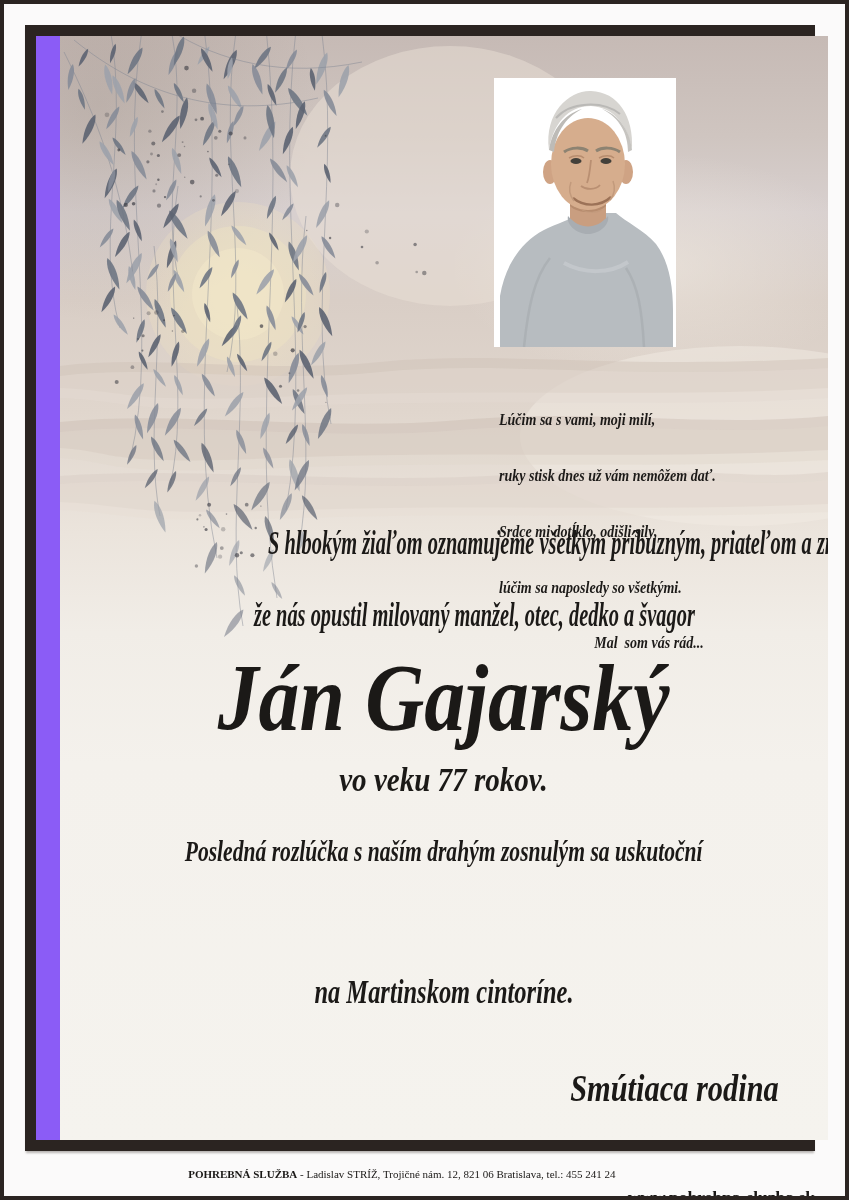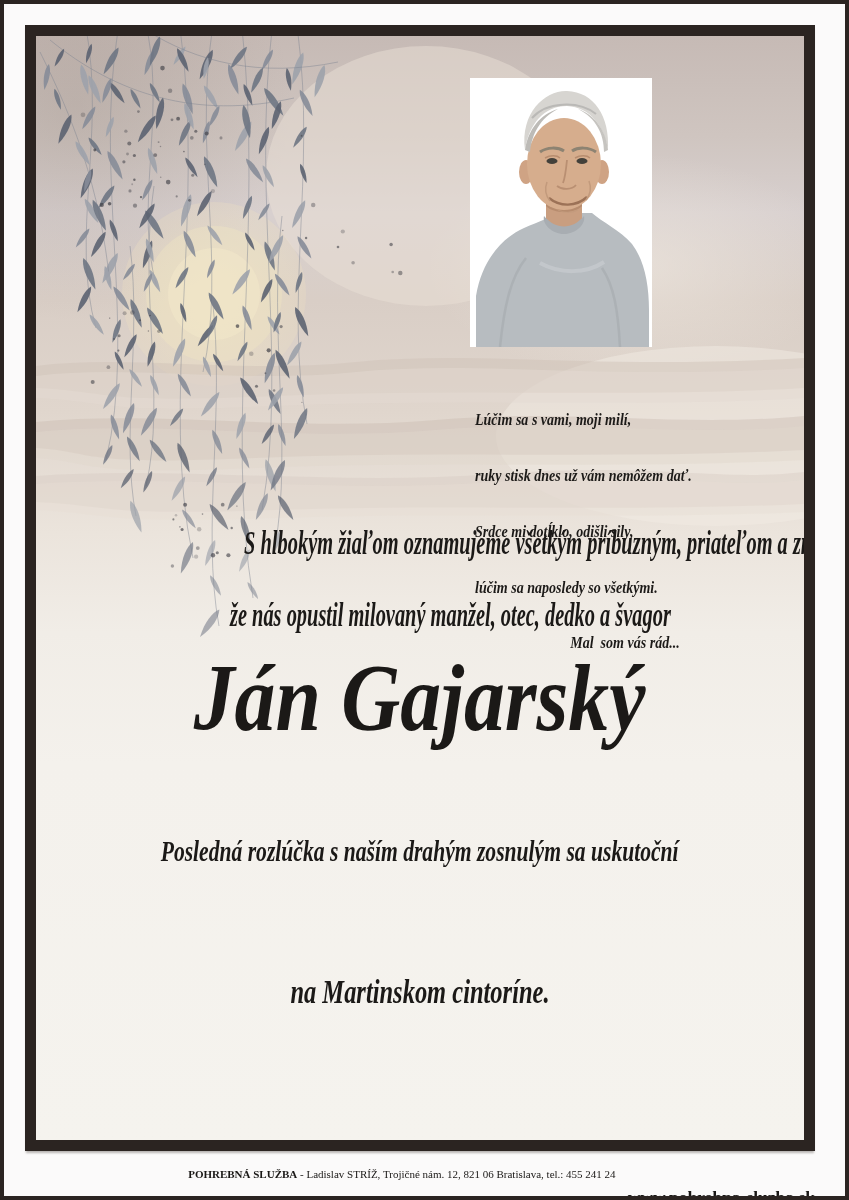--- a/index.html
+++ b/index.html
@@ -2,21 +2,21 @@
 <html><head>
 <meta charset="utf-8">
 <style>
   html,body{margin:0;padding:0;}
   body{width:849px;height:1200px;position:relative;background:#fbfafa;
        font-family:"Liberation Serif", serif; overflow:hidden;}
   .page{position:absolute;inset:0;width:849px;height:1200px;background:#fbfafa;}
   .outer-border{position:absolute;inset:0;border:4px solid #2b2421;box-sizing:border-box;pointer-events:none;z-index:40;}
   .frame{position:absolute;left:25px;top:25px;width:790px;height:1126px;
          border:11px solid #2b2421;box-sizing:border-box;background:#8b5cf6;
-         box-shadow:0 3px 2px -1px rgba(60,55,50,.35);z-index:10;}
+         box-shadow:0 3px 2px -1px rgba(60,55,50,.35);z-index:10;padding-left:24px;}
   .art-content{position:relative;width:768px;height:1104px;overflow:hidden;
     background:
       radial-gradient(circle 300px at 40px 70px, rgba(130,115,106,.22), rgba(130,115,106,0) 72%),
       radial-gradient(circle 120px at 178px 258px, rgba(240,229,195,.55), rgba(240,229,195,0) 75%),
       radial-gradient(ellipse 280px 150px at 600px 230px, rgba(240,233,224,.6), rgba(240,233,224,0) 75%),
       linear-gradient(180deg,#c6bab5 0%,#cfc5c0 9%,#d8d0cf 16%,#d9cec6 24%,#e0d6cd 34%,#ebe4dc 45%,#f1ede7 54%,#f4f1ec 66%,#f5f3ee 100%);}
   svg.art{position:absolute;left:0;top:0;}
   .photo{position:absolute;left:434px;top:42px;width:182px;height:269px;background:#fff;}
   .poem{position:absolute;left:439px;top:338px;font-weight:bold;font-style:italic;
         font-size:16.5px;line-height:18.6px;color:#1c1a18;white-space:pre;
@@ -374,28 +374,34 @@
       <div class="tl t-announce1">
         <span>S hlbokým žiaľom oznamujeme všetkým príbuzným, priateľom a známym,</span>
       </div>
       <div class="tl t-announce2">
         <span>že nás opustil milovaný manžel, otec, dedko a švagor</span>
       </div>
 
       <div class="tl t-name">
         <span>Ján Gajarský</span>
       </div>
+      <div class="tl t-age">
+        <span>vo veku 77 rokov.</span>
+      </div>
 
       <div class="tl t-detail1">
         <span>Posledná rozlúčka s naším drahým zosnulým sa uskutoční</span>
       </div>
       <div class="tl t-detail3">
         <span>na Martinskom cintoríne.</span>
       </div>
 
+      <div class="tl t-family">
+        <span>Smútiaca rodina</span>
+      </div>
 
     </div>
   </div>
 
   <div class="footer">
     <span class="f-small"><b>POHREBNÁ SLUŽBA</b><span> - Ladislav STRÍŽ, Trojičné nám. 12, 821 06 Bratislava, tel.: 455 241 24</span></span>
     <span class="f-site">www.pohrebna-sluzba.sk</span>
   </div>
 
   <div class="outer-border"></div>

